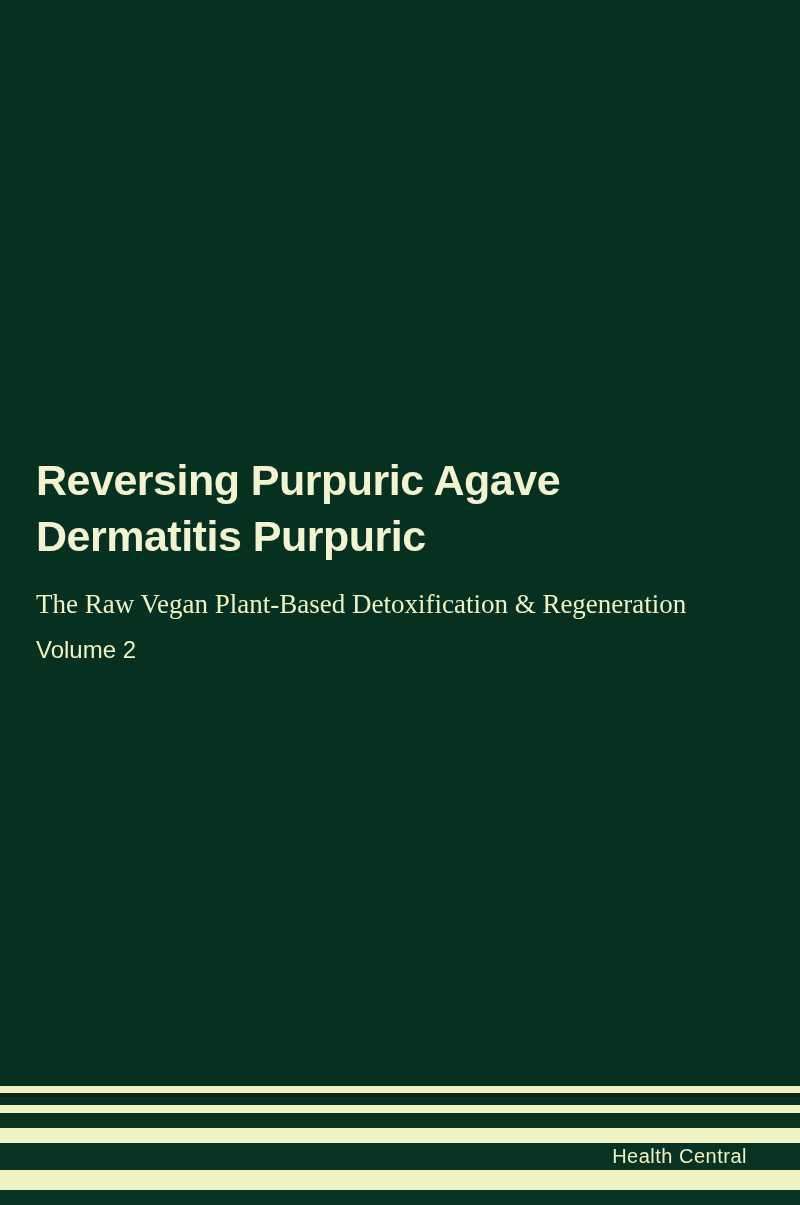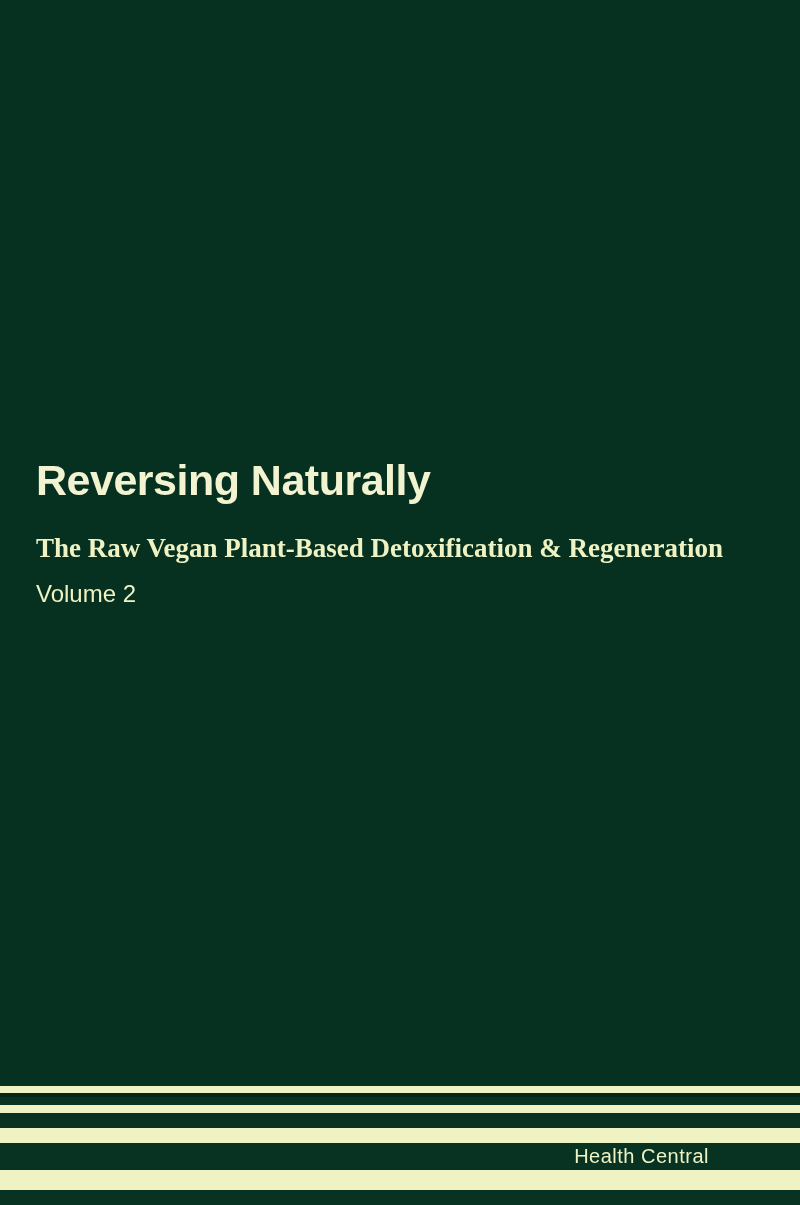--- a/index.html
+++ b/index.html
@@ -30,21 +30,21 @@
     font-weight:bold;
     letter-spacing:-0.5px;
     color:var(--title_text);
   }
   .book-title .line{display:block;white-space:nowrap;}
   .book-subtitle{
     margin:24px 0 2px 0;
     font-family:"Liberation Serif", serif;
     font-size:27px;
     line-height:32px;
-    font-weight:bold;
+    font-weight:normal;
     color:var(--cream);
   }
   .book-subtitle .line{display:block;white-space:nowrap;}
   .volume-label{
     margin:16px 0 0 0;
     font-size:24px;
     line-height:28px;
     font-weight:normal;
     color:var(--cream);
   }
@@ -53,38 +53,39 @@
     left:0;bottom:0;width:100%;
   }
   .stripe{width:100%;}
   .f-cream{background:var(--cream);}
   .f-green{background:var(--band_green);}
   .f-dark{background:var(--dark_line);}
   .publisher-band{
     display:flex;
     justify-content:flex-end;
     align-items:center;
-    padding-right:91px;
+    padding-right:53px;
     box-sizing:border-box;
   }
   .publisher-name{
     color:var(--cream);
     font-size:20px;
     line-height:27px;
     letter-spacing:0.5px;
   }
 </style>
 </head>
 <body>
 
 <div class="page">
 
   <div class="title-block">
     <h1 class="book-title">
-      <span class="line">Reversing Naturally</span>
+      <span class="line">Reversing Purpuric Agave</span>
+      <span class="line">Dermatitis Purpuric</span>
     </h1>
     <p class="book-subtitle">
       <span class="line">The Raw Vegan Plant-Based Detoxification &amp; Regeneration</span>
     </p>
     <p class="volume-label">Volume 2</p>
   </div>
 
   <div class="footer">
     <div class="stripe f-cream" style="height:7px"></div>
     <div class="stripe f-dark" style="height:4px"></div>

